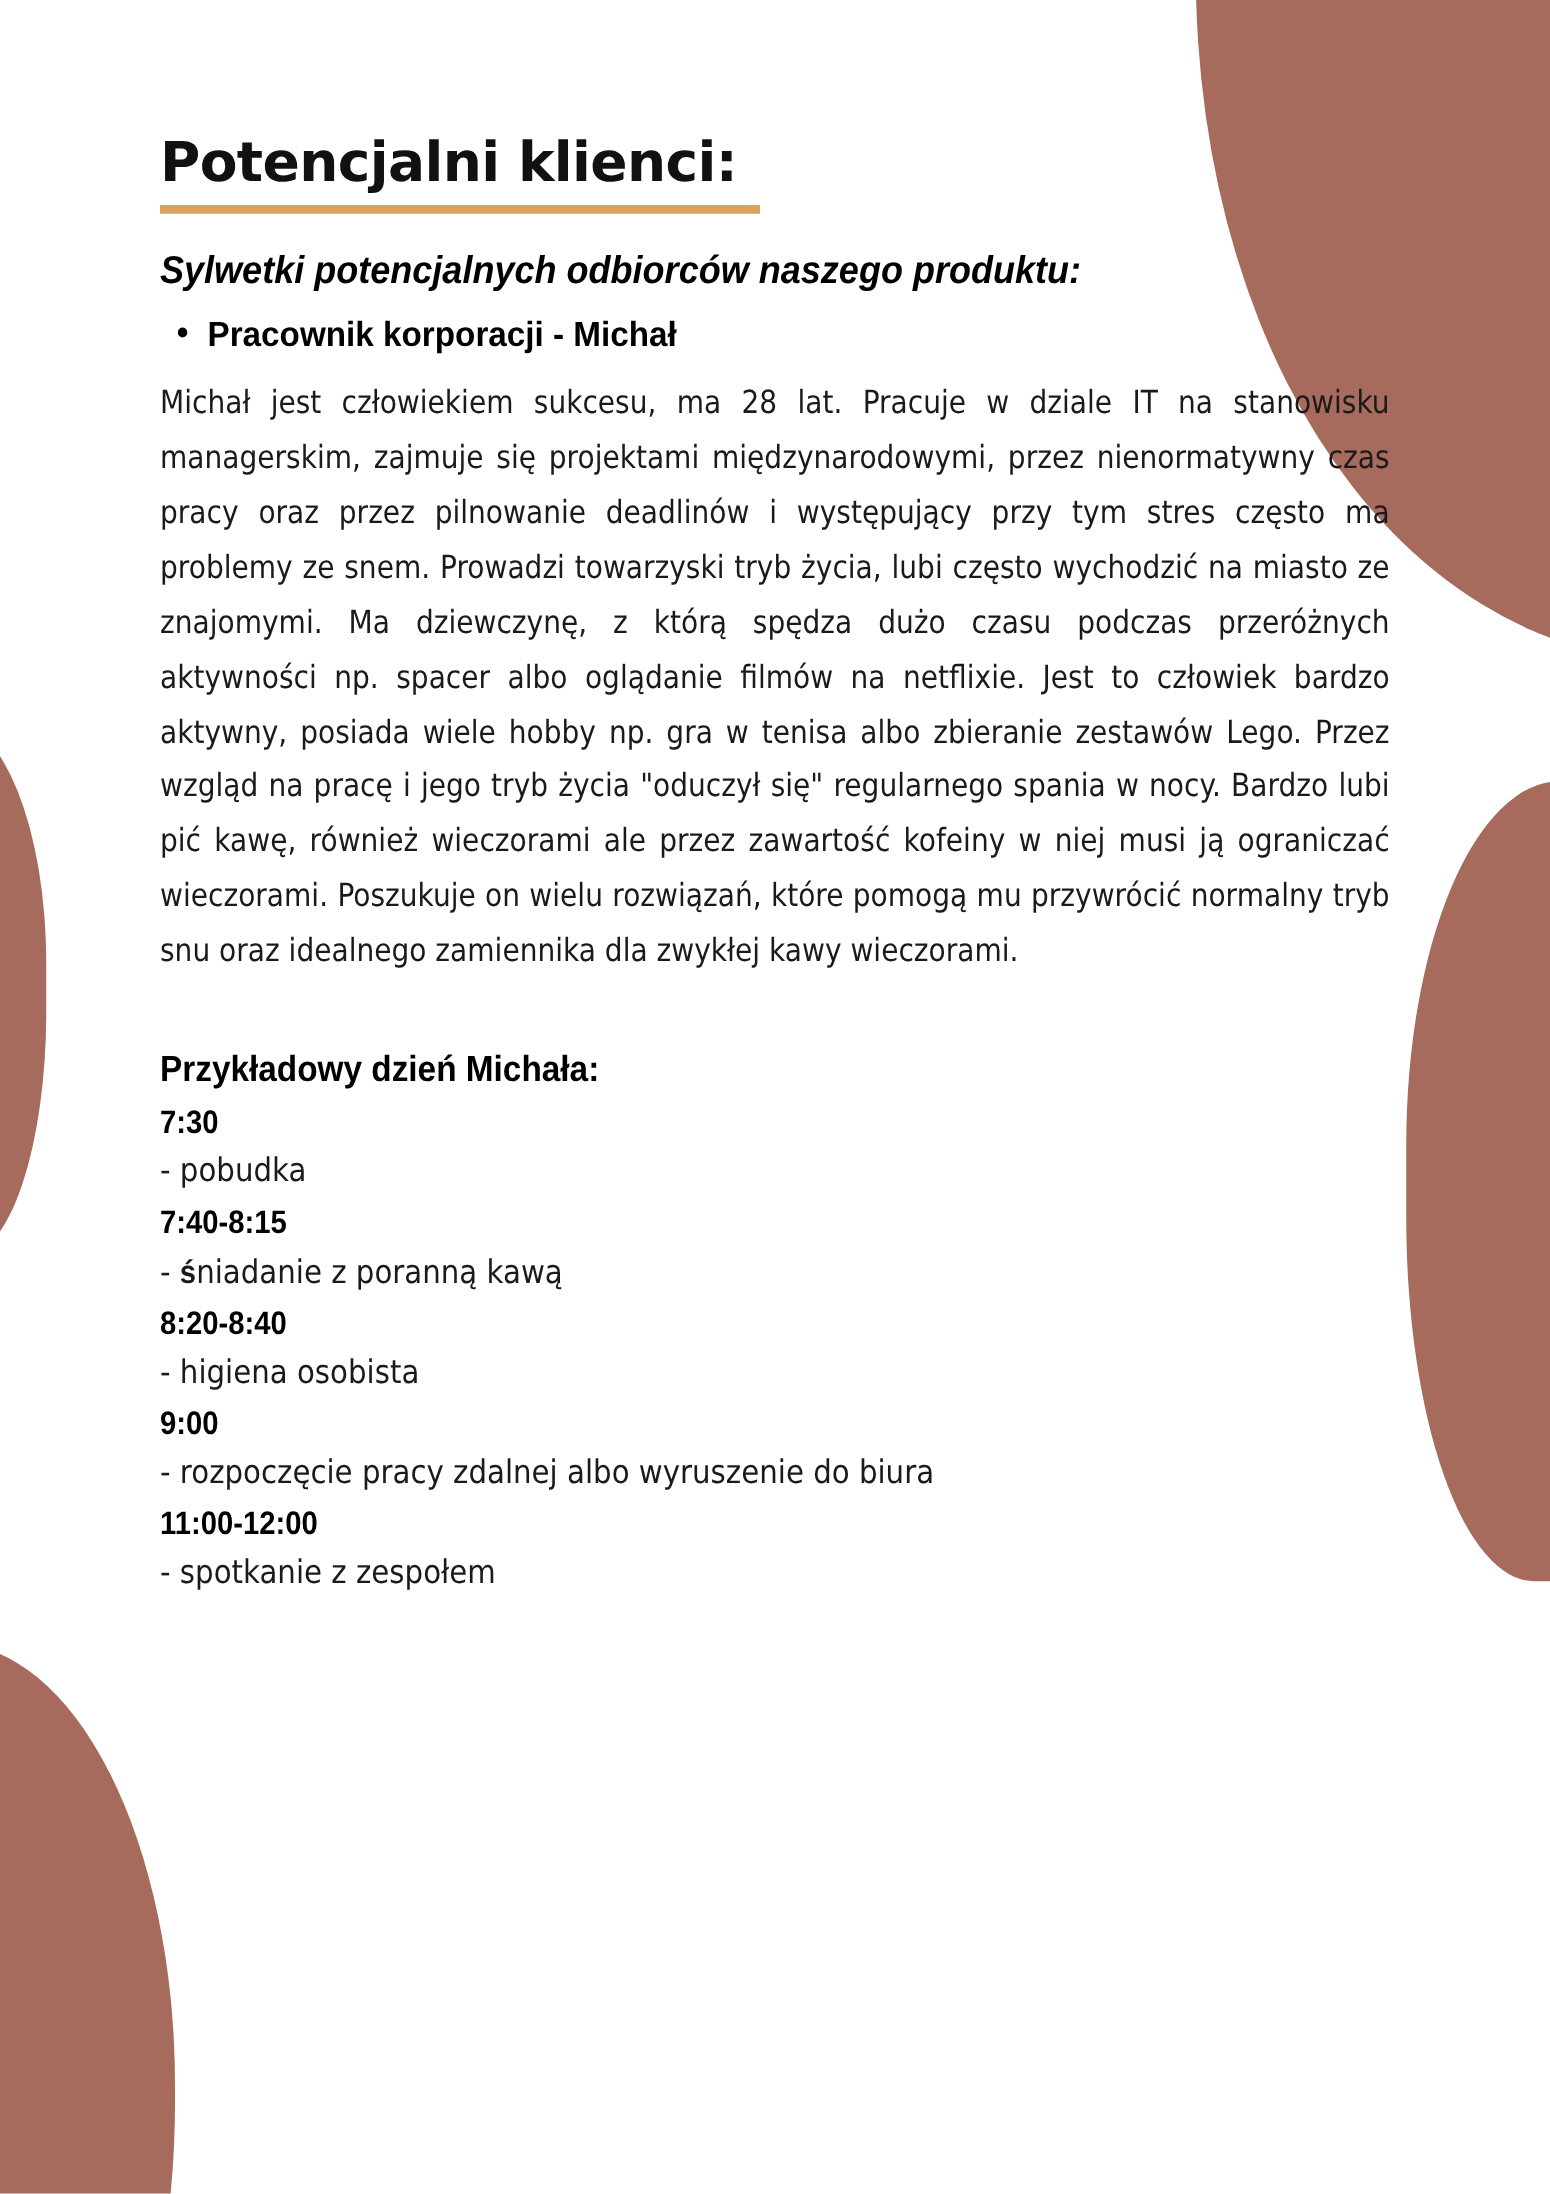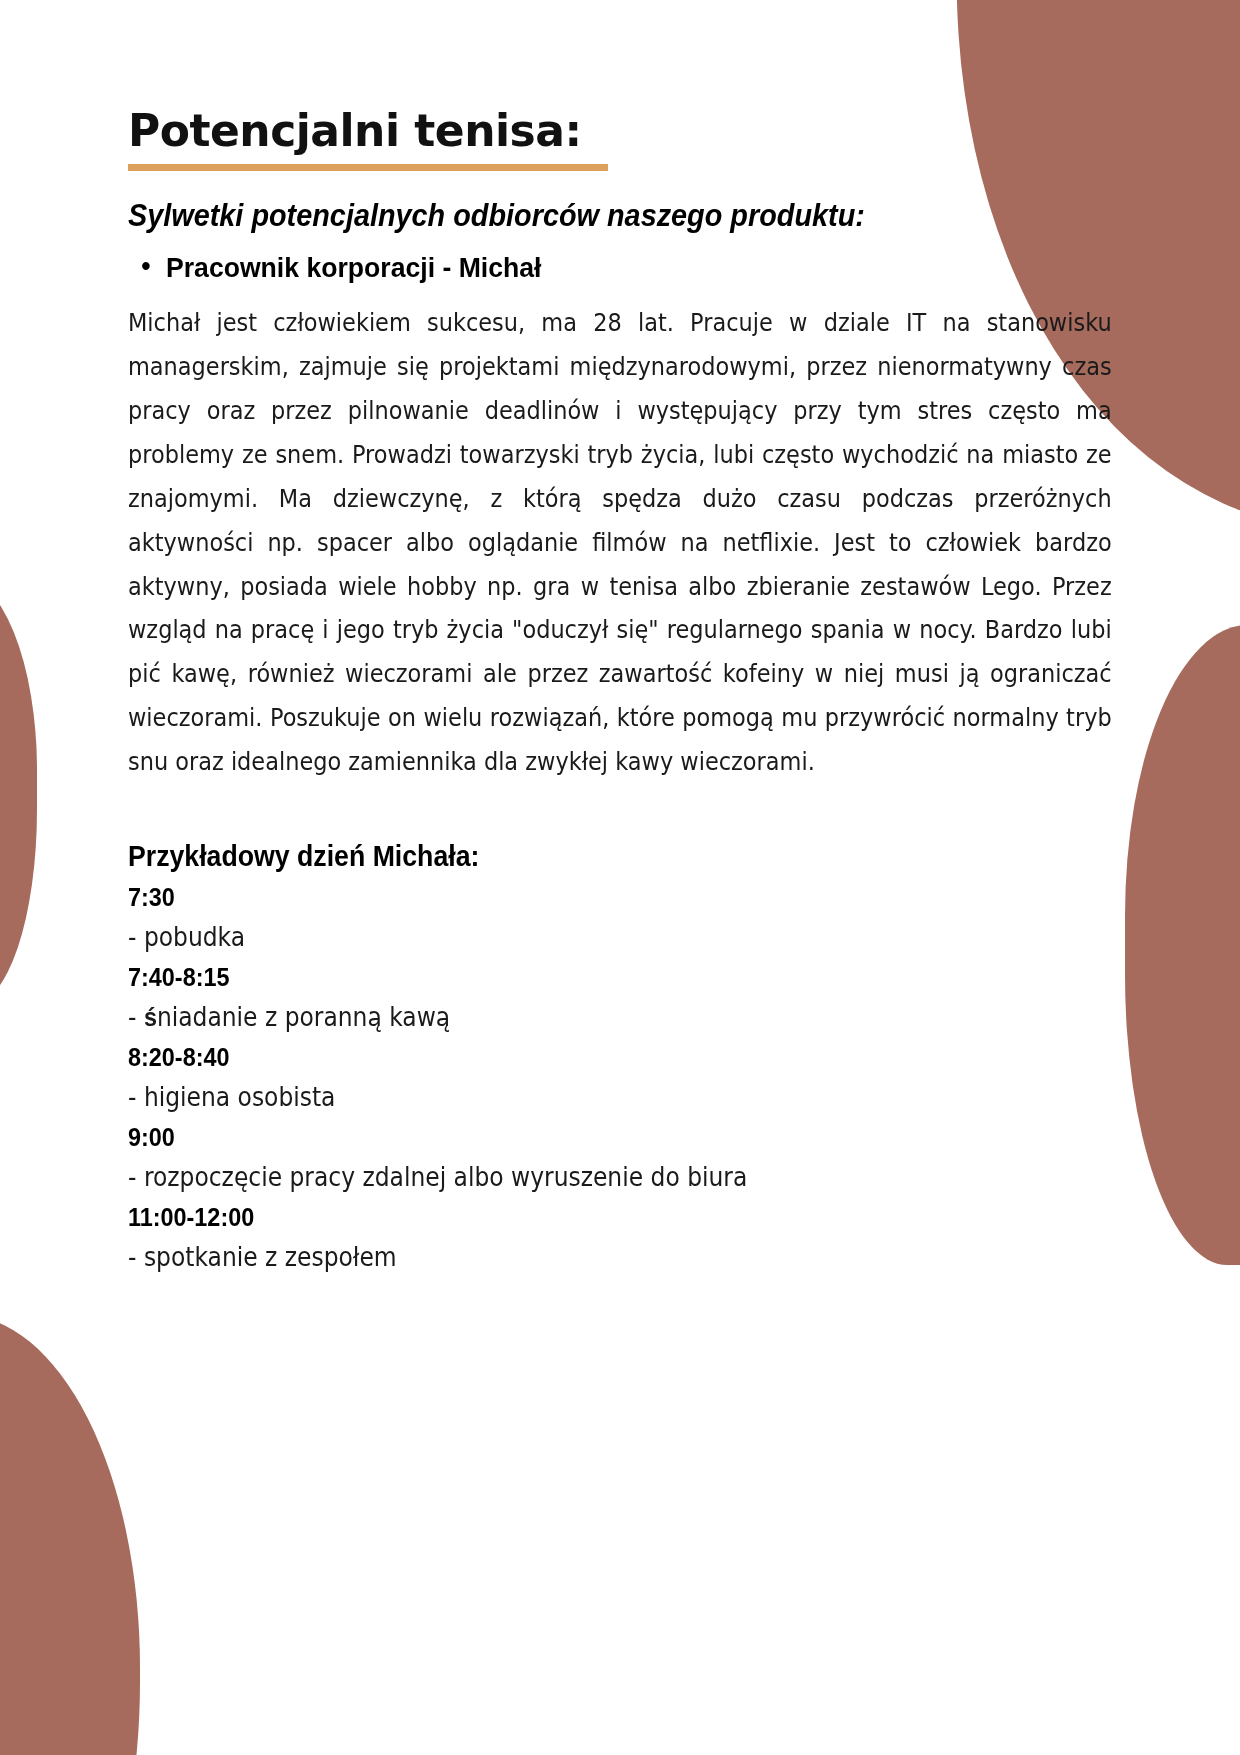--- a/index.html
+++ b/index.html
@@ -177,21 +177,21 @@
 <div class="page">
 
   <div class="deco deco-top-right"></div>
   <div class="deco deco-top-right-2"></div>
   <div class="deco deco-left"></div>
   <div class="deco deco-right"></div>
   <div class="deco deco-bottom-left"></div>
 
   <div class="content">
 
-    <h1 class="doc-title">Potencjalni tenisa:</h1>
+    <h1 class="doc-title">Potencjalni klienci:</h1>
     <div class="title-rule"></div>
 
     <p class="subtitle">Sylwetki potencjalnych odbiorców naszego produktu:</p>
 
     <ul class="persona-list">
       <li>Pracownik korporacji - Michał</li>
     </ul>
 
     <p class="body-para">Michał jest człowiekiem sukcesu, ma 28 lat. Pracuje w dziale IT na stanowisku managerskim, zajmuje się projektami międzynarodowymi,  przez nienormatywny czas pracy oraz przez pilnowanie deadlinów i występujący przy tym stres często ma problemy ze snem. Prowadzi towarzyski tryb życia, lubi często wychodzić na miasto ze znajomymi. Ma dziewczynę, z którą spędza dużo czasu podczas przeróżnych aktywności np. spacer albo oglądanie filmów na netflixie. Jest to człowiek bardzo aktywny, posiada wiele hobby np. gra w tenisa albo zbieranie zestawów Lego. Przez wzgląd na pracę i jego tryb życia "oduczył się" regularnego spania w nocy. Bardzo lubi pić kawę, również wieczorami ale przez zawartość kofeiny w niej musi ją ograniczać wieczorami. Poszukuje on wielu rozwiązań, które pomogą mu przywrócić normalny tryb snu oraz idealnego zamiennika dla zwykłej kawy wieczorami.</p>
 

